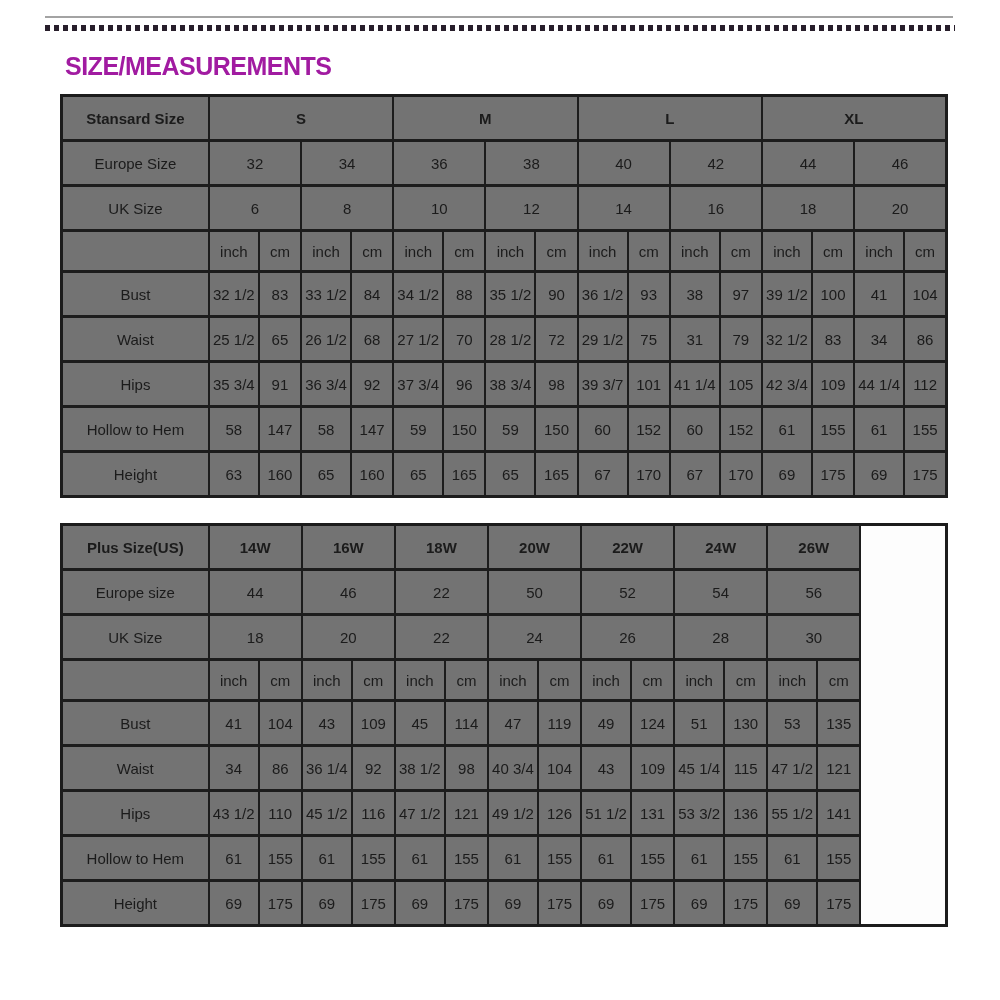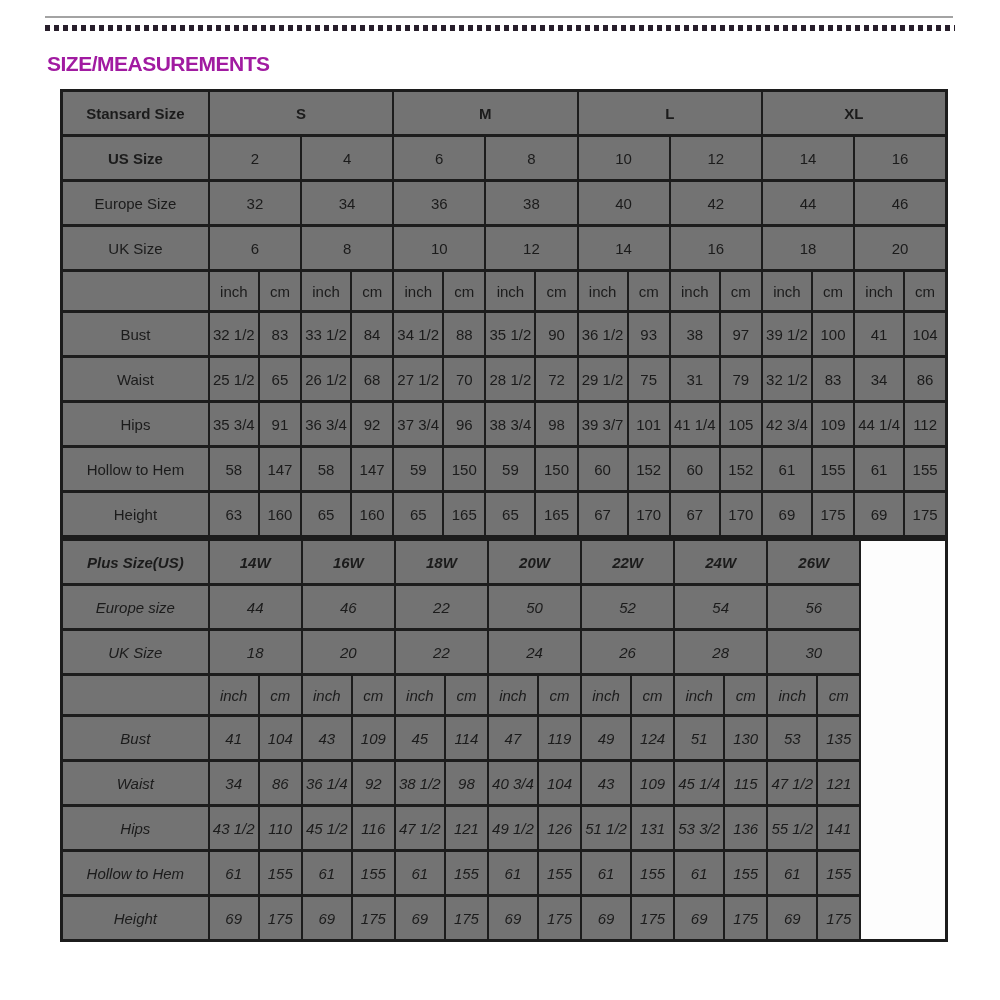--- a/index.html
+++ b/index.html
@@ -16,22 +16,22 @@
     border-top:2px solid #a3a3a3;
     margin:2px 2px 0 0;
   }
   .top-dotted-line{
     height:6px;
     margin-top:7px;
     background:repeating-linear-gradient(90deg,#281e2b 0 5px,transparent 5px 9px);
   }
 
   .page-title{
-    margin:21px 0 13px 2px;
-    font-size:21px;
+    margin:21px 0 13px 20px;
+    font-size:25px;
     font-weight:bold;
     letter-spacing:-0.5px;
     color:#a11ba1;
   }
 
   table.size-table{
     border-collapse:collapse;
     table-layout:fixed;
     width:888px;
     margin-left:15px;
@@ -47,21 +47,21 @@
     height:42px;
     padding:0 1px;
     font-size:15px;
     white-space:nowrap;
     overflow:hidden;
   }
   tr.unit-row td{height:38px;}
   td.bold{font-weight:bold;font-size:16px;}
   td.group-size{font-weight:bold;font-size:16px;}
   td.empty-span-col{background:#fdfdfd;}
-  .plus-table{font-style:italic;}
+  .plus-table{margin-top:25px;}
 </style>
 </head>
 <body>
 
 <div class="page">
 
   <div class="top-solid-line"></div>
   <div class="top-dotted-line"></div>
 
   <div class="page-title">SIZE/MEASUREMENTS</div>
@@ -86,31 +86,20 @@
       <col style="width:50px">
         <col style="width:42px">
     </colgroup>
     <tbody>
       <tr>
         <td class="bold">Stansard Size</td>
       <td colspan="4" class="group-size">S</td>
           <td colspan="4" class="group-size">M</td>
           <td colspan="4" class="group-size">L</td>
           <td colspan="4" class="group-size">XL</td>
-        </tr>
-      <tr>
-        <td class="bold">US Size</td>
-      <td colspan="2">2</td>
-          <td colspan="2">4</td>
-          <td colspan="2">6</td>
-          <td colspan="2">8</td>
-          <td colspan="2">10</td>
-          <td colspan="2">12</td>
-          <td colspan="2">14</td>
-          <td colspan="2">16</td>
         </tr>
       <tr>
         <td>Europe Size</td>
       <td colspan="2">32</td>
           <td colspan="2">34</td>
           <td colspan="2">36</td>
           <td colspan="2">38</td>
           <td colspan="2">40</td>
           <td colspan="2">42</td>
           <td colspan="2">44</td>

